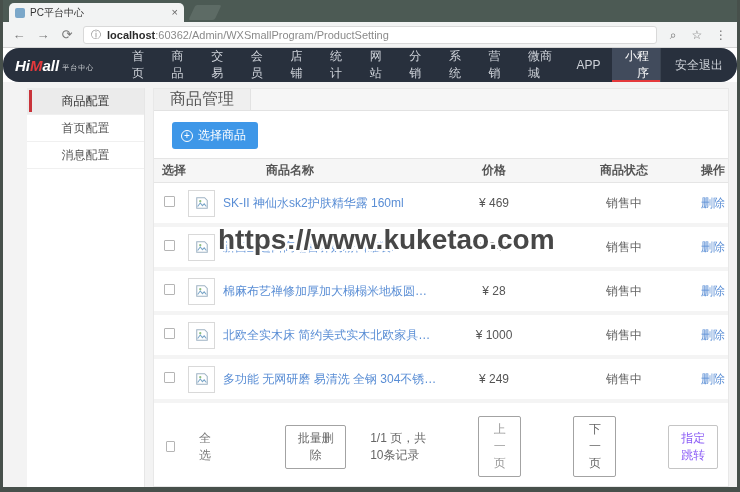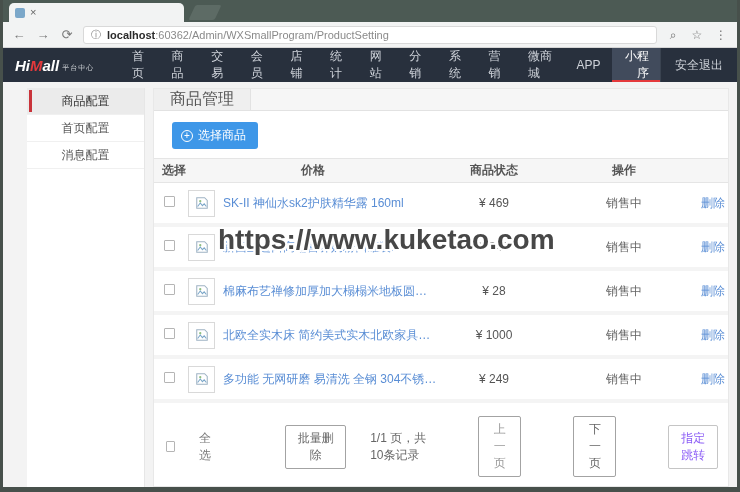--- a/index.html
+++ b/index.html
@@ -19,21 +19,21 @@
 
   .toolbar { height:26px; background:#f2f3f3; border-bottom:1px solid #d5d5d5; display:flex; align-items:center; padding:0 8px; gap:8px; }
   .nav-ic { font-size:13px; color:#7a7a7a; width:16px; text-align:center; }
   .urlbox { flex:1; height:18px; background:#fff; border:1px solid #d9d9d9; border-radius:3px; display:flex; align-items:center; padding:0 7px; gap:6px; font-size:11px; }
   .url-info { color:#7a7a7a; font-size:10px; }
   .url-host { color:#2b2b2b; }
   .url-rest { color:#8a8a8a; }
   .right-ic { font-size:12px; color:#777; width:16px; text-align:center; }
 
   
-  .appbar { height:34px; background:#28303d; display:flex; align-items:stretch; color:#cfd3da; }
+  .appbar { height:34px; background:#28303d; display:flex; align-items:stretch; color:#cfd3da;border-radius:16px; }
   .logo { display:flex; align-items:center; padding:0 14px 0 12px; min-width:118px; }
   .logo-hi,.logo-all { color:#fff; font-weight:bold; font-size:15px; font-style:italic; }
   .logo-m { color:#e4393c; font-weight:bold; font-size:15px; font-style:italic; }
   .logo-sub { color:#d7dade; font-size:7px; margin-left:3px; letter-spacing:1px; margin-top:5px; }
   .mainnav { display:flex; flex:1; }
   .mainnav .nav-item { display:flex; align-items:center; padding:0 11px; font-size:12px; cursor:default; position:relative; }
   .mainnav .nav-item.active { background:#414b5c; color:#fff;text-align:right; }
   .mainnav .nav-item.active::after { content:""; position:absolute; left:0; right:0; bottom:0; height:2px; background:#e4393c; }
   .logout { display:flex; align-items:center; padding:0 14px; font-size:12px; border-left:1px solid #3a4350; }
 
@@ -81,20 +81,21 @@
 </style>
 </head>
 <body>
 
 <div class="frame">
   <div class="window">
 
     <div class="tabstrip">
       <div class="tab">
         <span class="tab-favicon"></span>
+        <span class="tab-title">PC平台中心</span>
         <span class="tab-close">×</span>
       </div>
       <div class="newtab"></div>
     </div>
 
     <div class="toolbar">
       <span class="nav-ic">←</span>
       <span class="nav-ic">→</span>
       <span class="nav-ic">⟳</span>
       <div class="urlbox">
@@ -145,20 +146,21 @@
         </div>
 
         <button class="btn-blue">
           <span class="plus-circle">+</span>
           <span>选择商品</span>
         </button>
 
         <div class="table">
           <div class="thead">
             <span class="th-select">选择</span>
+            <span class="th-name">商品名称</span>
             <span class="th-price">价格</span>
             <span class="th-status">商品状态</span>
             <span class="th-action">操作</span>
           </div>
 
           <div class="trow">
             <span class="cell-select"><span class="cb"></span></span>
             <span class="cell-name">
               <span class="imgbox">
                   <svg width="14" height="14" viewBox="0 0 16 16">

